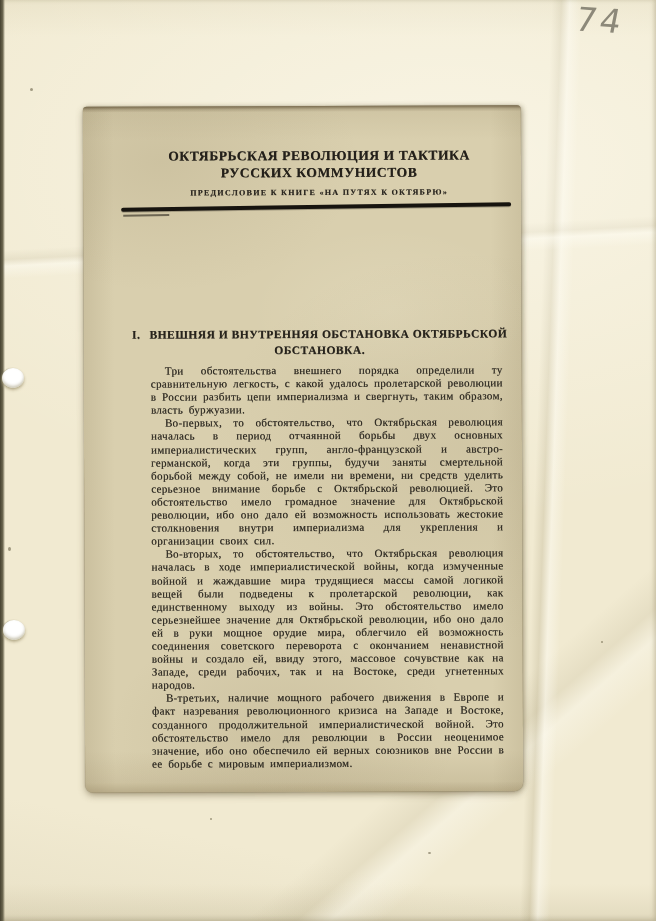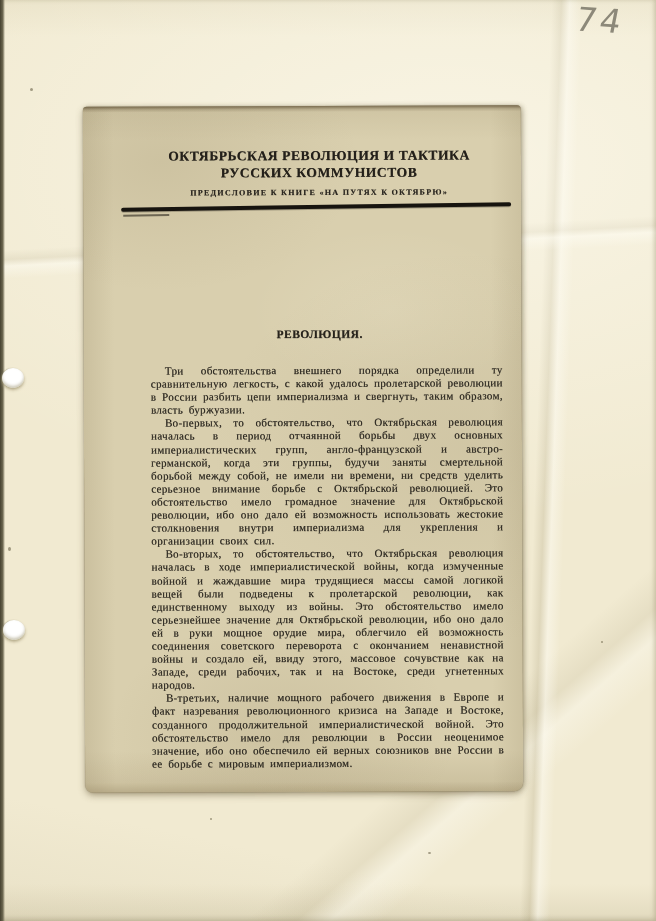--- a/index.html
+++ b/index.html
@@ -121,21 +121,24 @@
 
     <div class="title-block">
       <div class="title-line">ОКТЯБРЬСКАЯ РЕВОЛЮЦИЯ И ТАКТИКА</div>
       <div class="title-line">РУССКИХ КОММУНИСТОВ</div>
       <div class="subtitle">ПРЕДИСЛОВИЕ К КНИГЕ «НА ПУТЯХ К ОКТЯБРЮ»</div>
     </div>
 
     <div class="rule"></div>
 
     <div class="section-heading">
-      <div>РЕВОЛЮЦИЯ.</div>
+      <div>
+        <span class="sec-num">I.</span><span>ВНЕШНЯЯ И ВНУТРЕННЯЯ ОБСТАНОВКА ОКТЯБРЬСКОЙ</span>
+      </div>
+      <div>ОБСТАНОВКА.</div>
     </div>
 
     <div class="body-text">
       <p>Три обстоятельства внешнего порядка определили ту сравнительную легкость, с какой удалось пролетарской революции в России разбить цепи империализма и свергнуть, таким образом, власть буржуазии.</p>
       <p>Во-первых, то обстоятельство, что Октябрьская революция началась в период отчаянной борьбы двух основных империалистических групп, англо-французской и австро-германской, когда эти группы, будучи заняты смертельной борьбой между собой, не имели ни времени, ни средств уделить серьезное внимание борьбе с Октябрьской революцией. Это обстоятельство имело громадное значение для Октябрьской революции, ибо оно дало ей возможность использовать жестокие столкновения внутри империализма для укрепления и организации своих сил.</p>
       <p>Во-вторых, то обстоятельство, что Октябрьская революция началась в ходе империалистической войны, когда измученные войной и жаждавшие мира трудящиеся массы самой логикой вещей были подведены к пролетарской революции, как единственному выходу из войны. Это обстоятельство имело серьезнейшее значение для Октябрьской революции, ибо оно дало ей в руки мощное орудие мира, облегчило ей возможность соединения советского переворота с окончанием ненавистной войны и создало ей, ввиду этого, массовое сочувствие как на Западе, среди рабочих, так и на Востоке, среди угнетенных народов.</p>
       <p>В-третьих, наличие мощного рабочего движения в Европе и факт назревания революционного кризиса на Западе и Востоке, созданного продолжительной империалистической войной. Это обстоятельство имело для революции в России неоценимое значение, ибо оно обеспечило ей верных союзников вне России в ее борьбе с мировым империализмом.</p>
     </div>
 
   </div>

